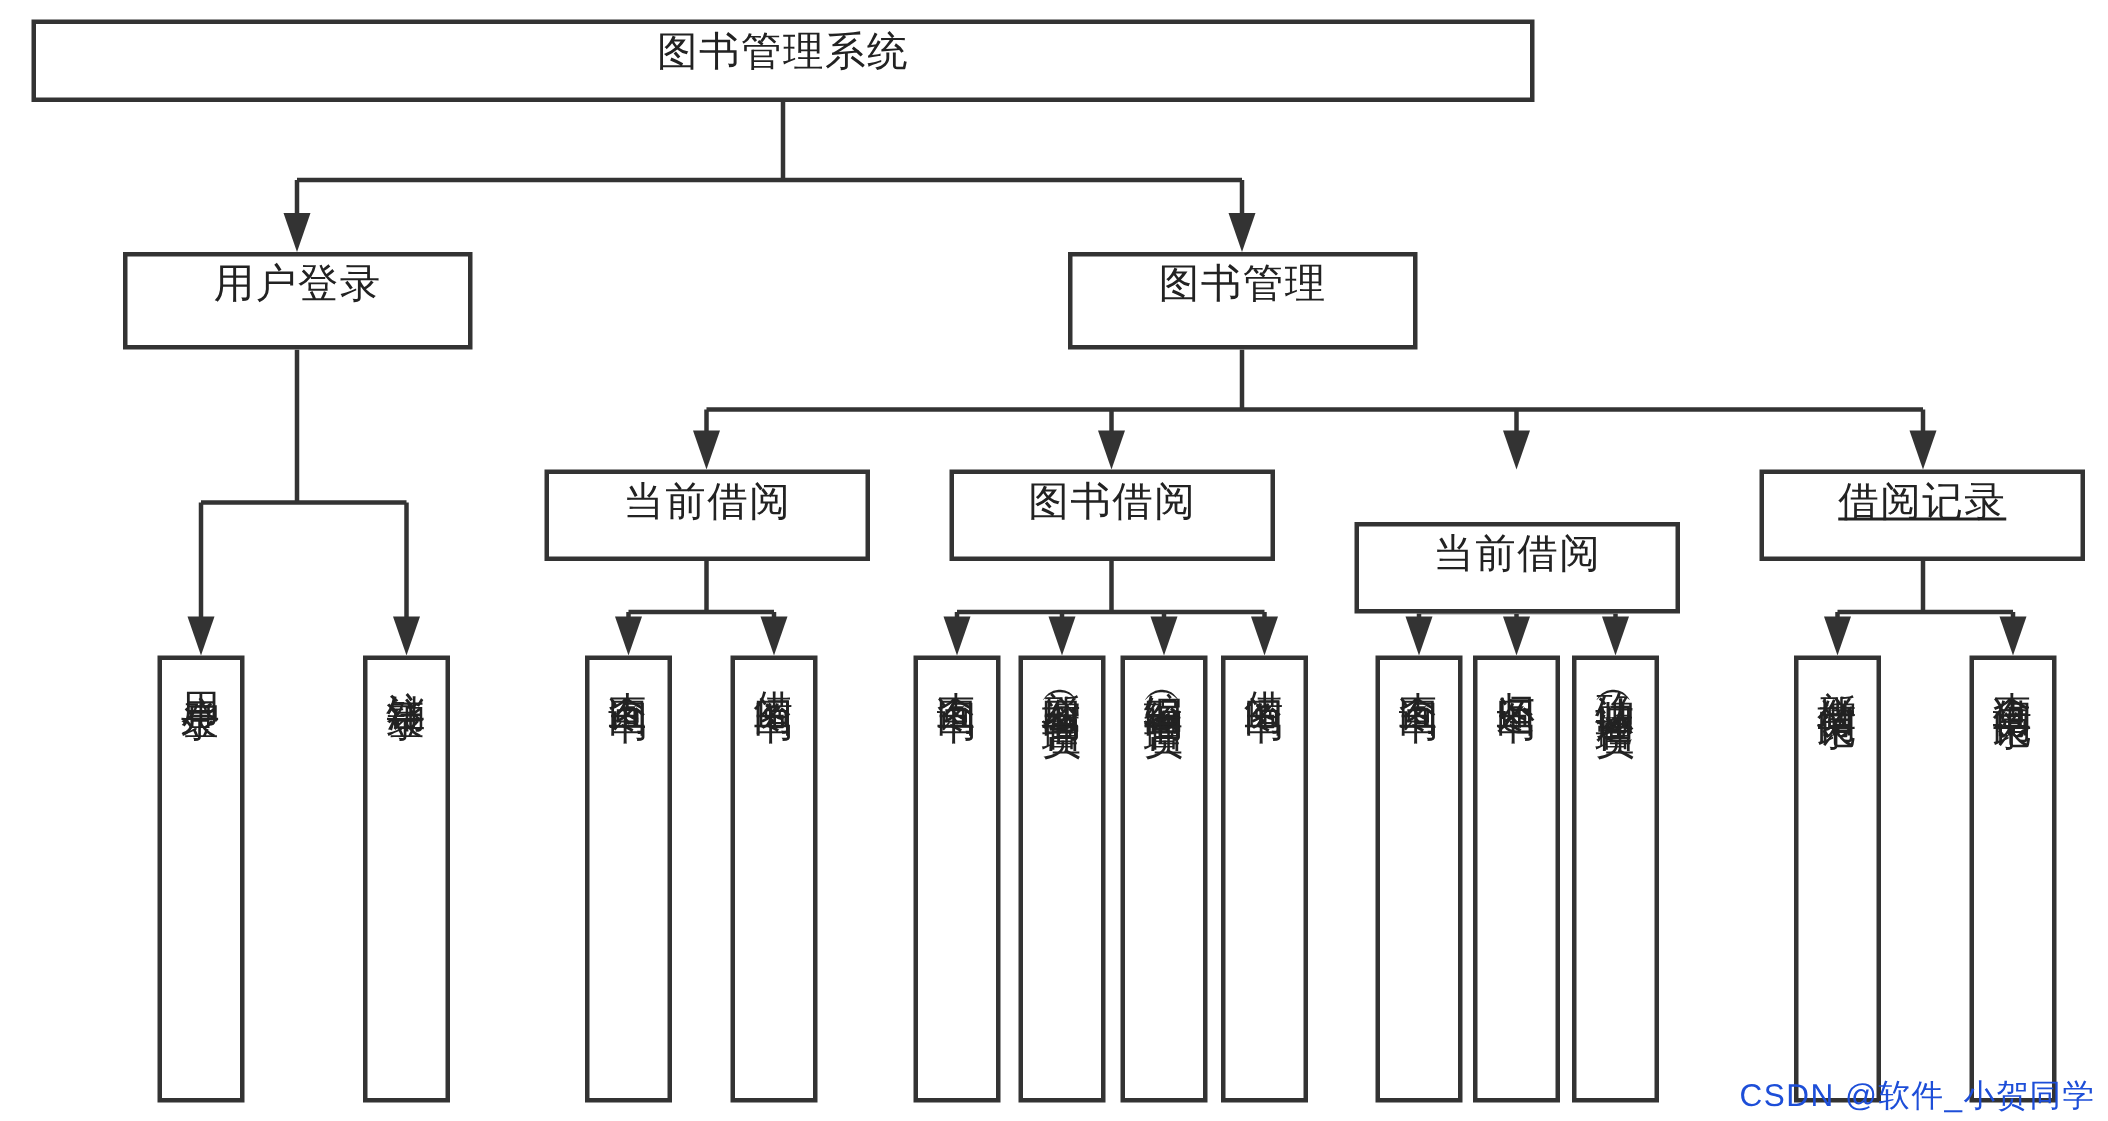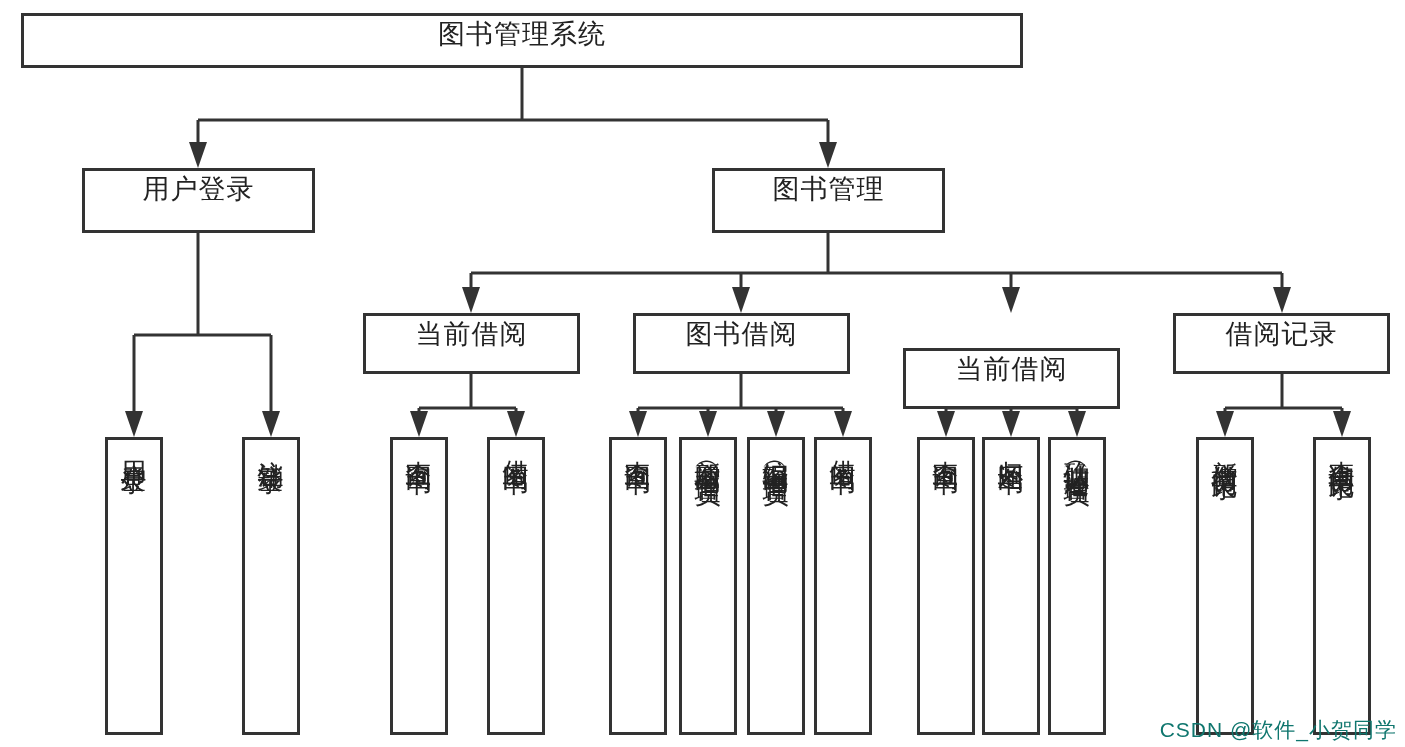--- a/index.html
+++ b/index.html
@@ -32,21 +32,21 @@
     writing-mode:vertical-rl;
     text-orientation:mixed;
     letter-spacing:3px;
     line-height:1;
     white-space:nowrap;
   }
   .watermark{
     position:absolute;
     right:8px;top:716px;
     font-size:21px;
-    color:#0f766e;
+    color:#1d4ed8;
     letter-spacing:1px;
     z-index:5;
   }
 </style>
 </head>
 <body>
 
 <div class="canvas">
 
   <svg class="svglayer" viewBox="0 0 1405 747" xmlns="http://www.w3.org/2000/svg">
@@ -131,21 +131,21 @@
 
   <div class="node h-node lvl3" style="left:363px;">
     <span>当前借阅</span>
   </div>
   <div class="node h-node lvl3" style="left:633px;">
     <span>图书借阅</span>
   </div>
   <div class="node h-node lvl3" style="left:903px;margin-top:35px;">
     <span>当前借阅</span>
   </div>
-  <div class="node h-node lvl3" style="left:1173px;">
+  <div class="node h-node lvl3" style="left:1173px;text-decoration:underline;">
     <span>借阅记录</span>
   </div>
 
   <div class="node leaf" style="left:105px;">
     <span class="vtext">用户登录</span>
   </div>
   <div class="node leaf" style="left:242px;">
     <span class="vtext">注销登录</span>
   </div>
 

